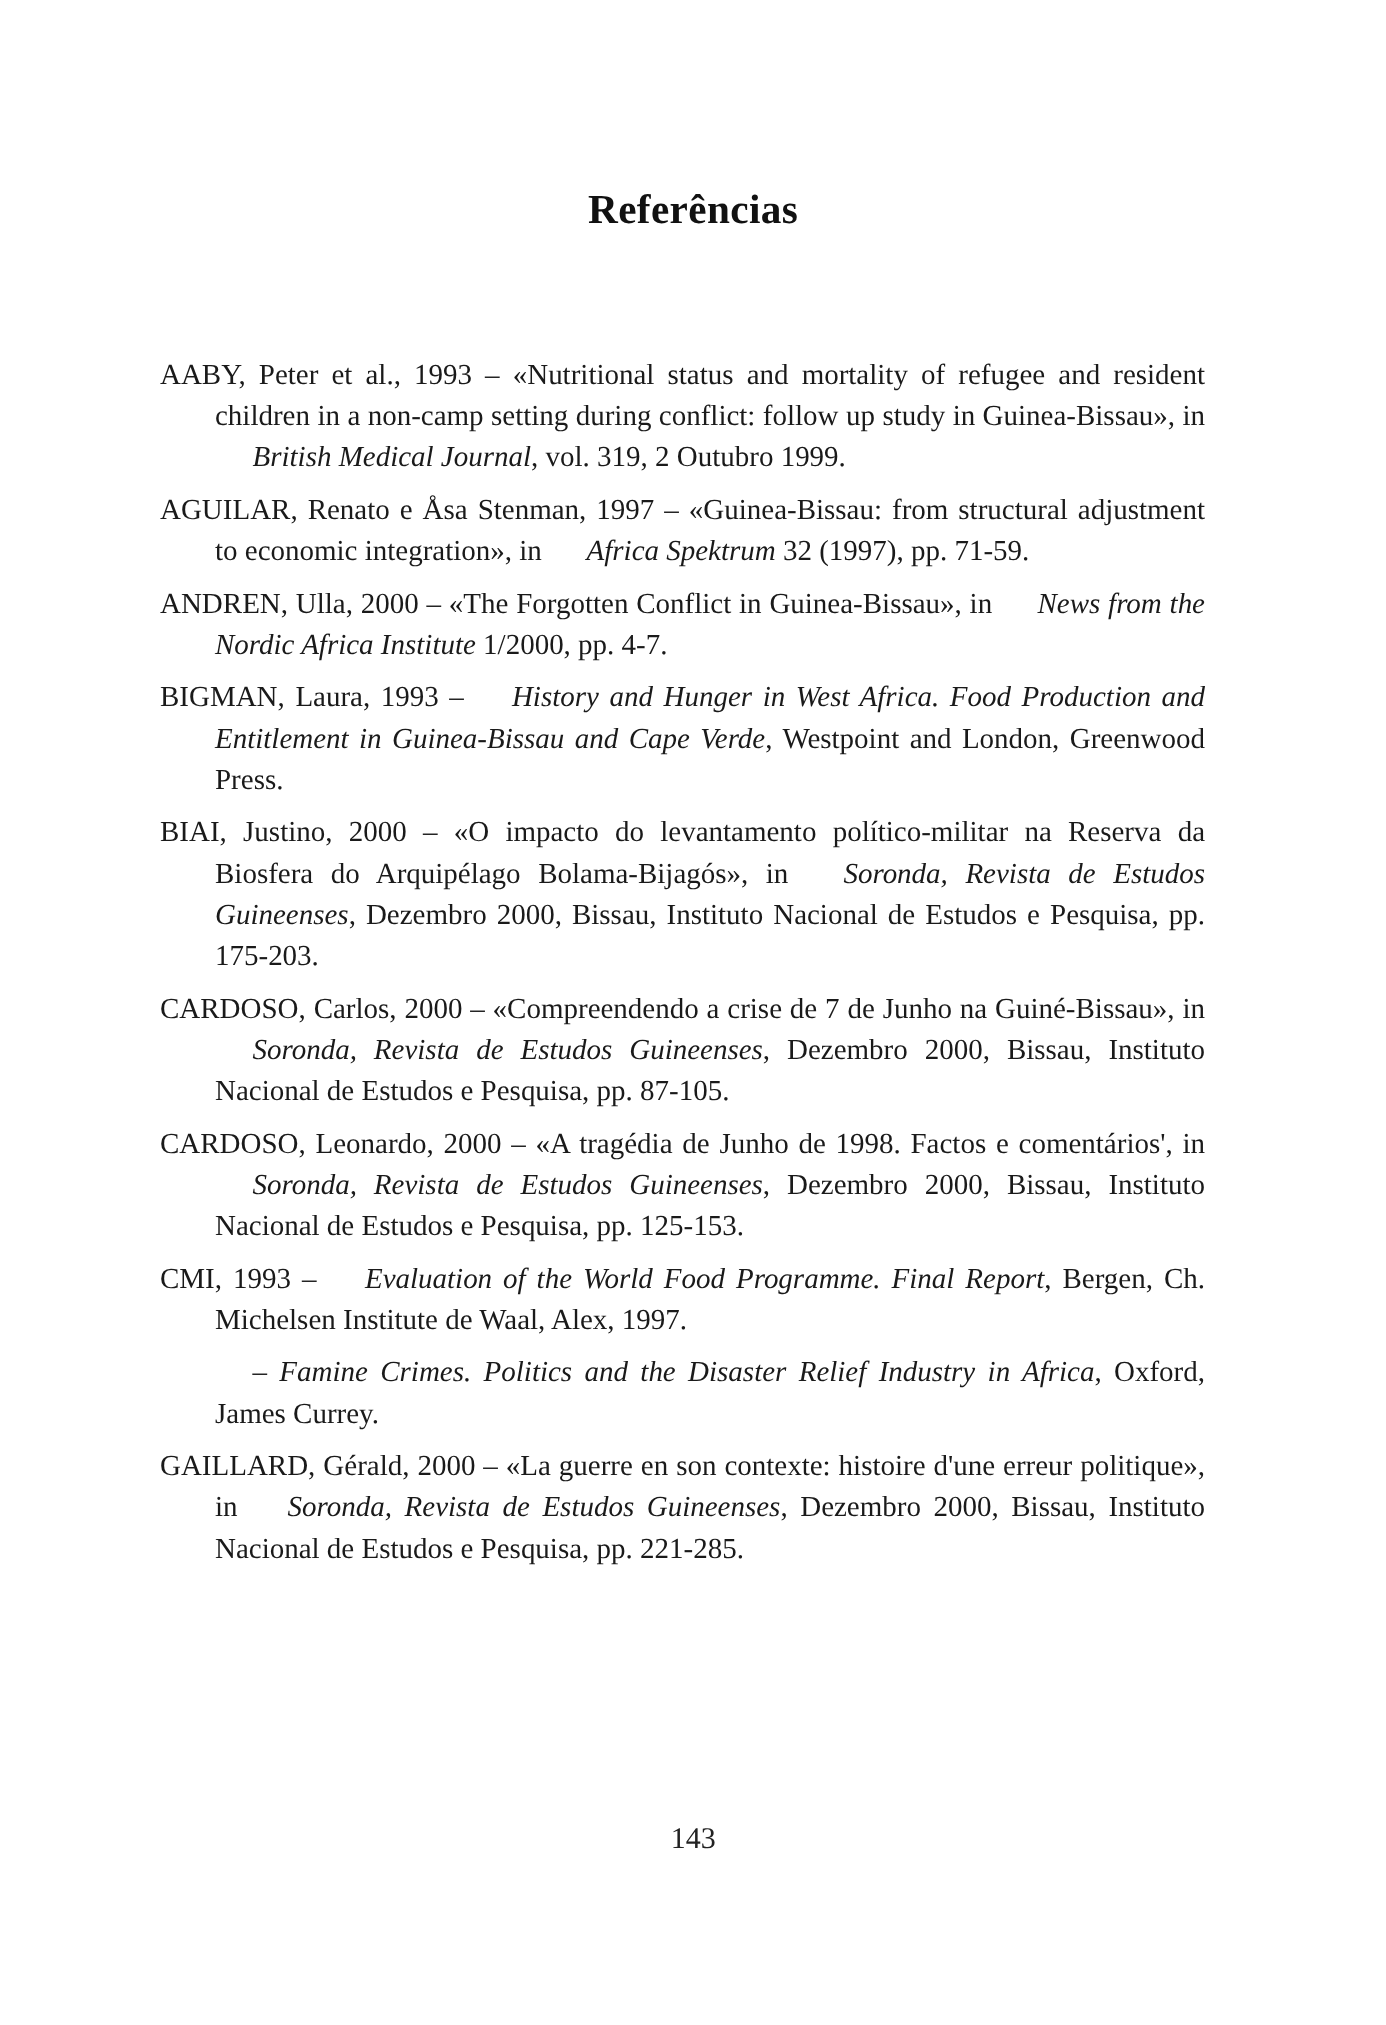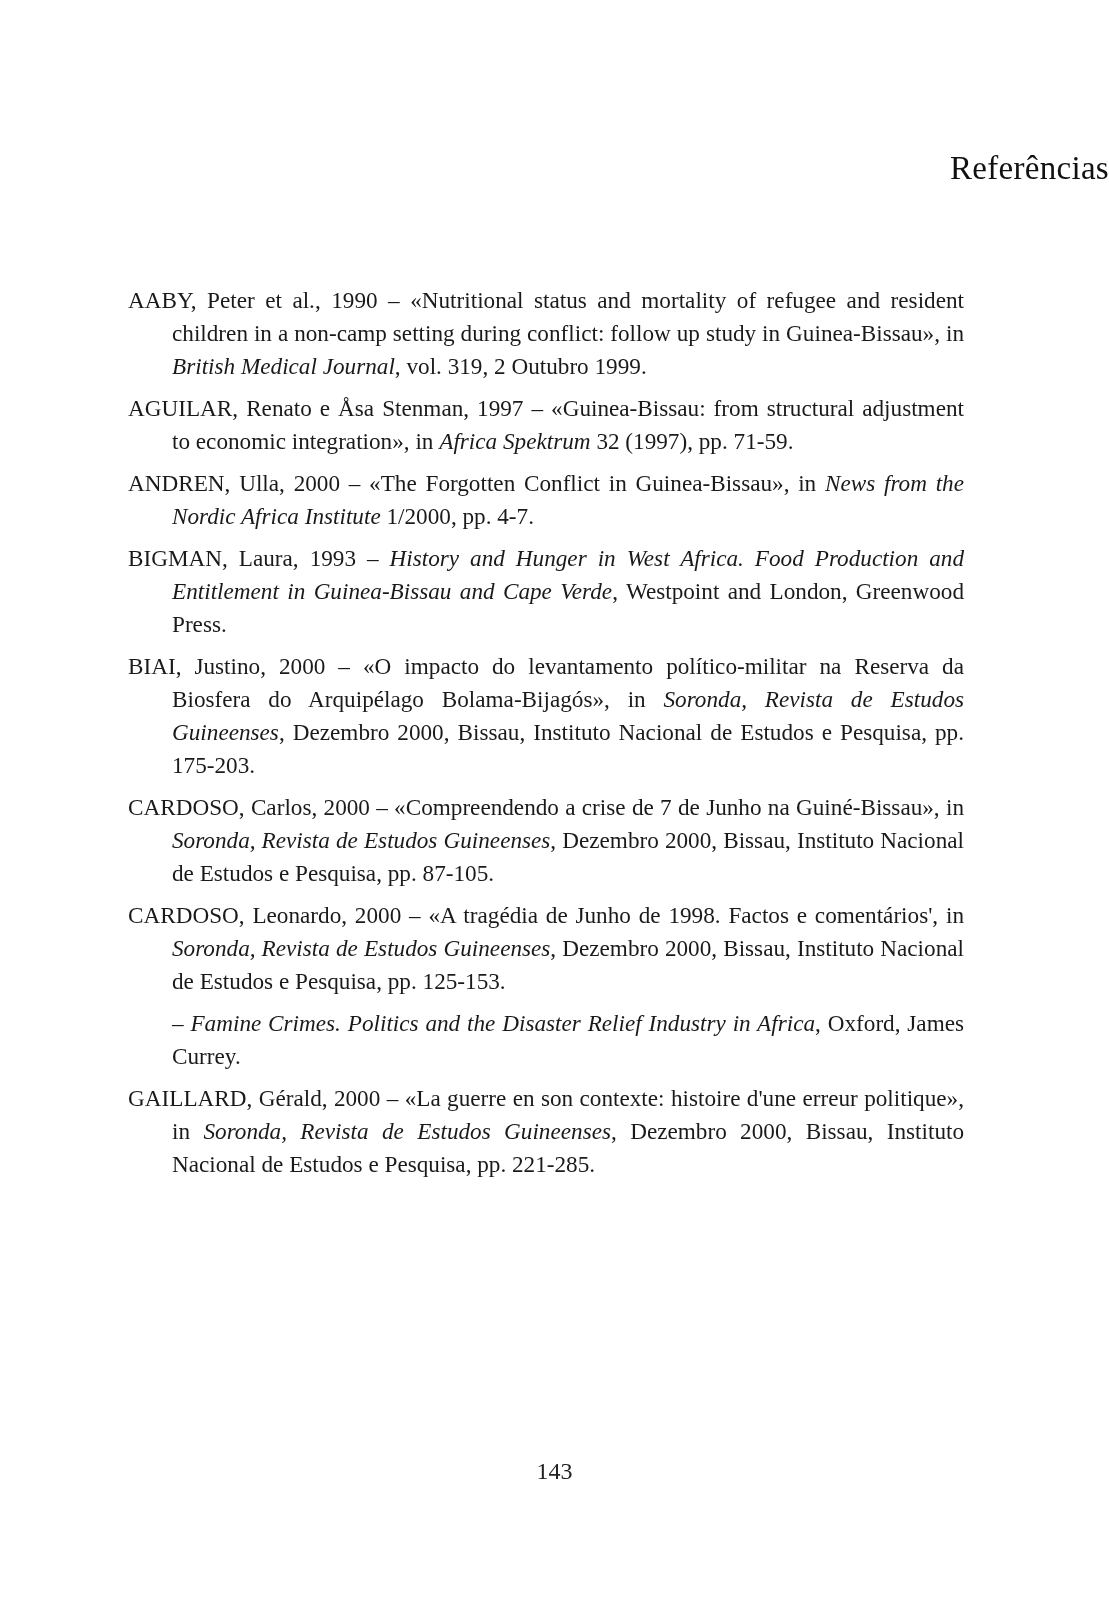--- a/index.html
+++ b/index.html
@@ -3,48 +3,49 @@
   <meta charset="utf-8">
   <style>
     html, body { margin: 0; padding: 0; background: #ffffff; }
     body {
       width: 1109px; height: 1620px; position: relative; overflow: hidden;
       font-family: "Liberation Serif", "DejaVu Serif", serif;
       color: #1a1a1a;
     }
     .title {
       position: absolute; top: 128px; left: 0; width: 1109px;
-      text-align: right; font-size: 33px; font-weight: normal;
+      text-align: center; font-size: 33px; font-weight: bold;
       letter-spacing: 0.3px; color: #111;
     }
     .refs {
       position: absolute; top: 284px; left: 128px; width: 836px;
     }
     .ref {
       font-size: 23.2px; line-height: 33px;
       padding-left: 44px; text-indent: -44px;
       text-align: justify; margin: 0 0 9px 0;
     }
     .ref.cont { padding-left: 44px; text-indent: 0; }
-    .ref i { font-style: italic; }
+    .ref i { font-style: italic; margin-left: 30px; }
     .page-number {
       position: absolute; top: 1458px; left: 0; width: 1109px;
       text-align: center; font-size: 24px; color: #222;
     }
   </style>
 </head>
 <body>
 
 <h1 class="title">Referências</h1>
 
 <div class="refs" id="refs">
-    <p class="ref"><span>AABY, Peter et al., 1990 – «Nutritional status and mortality of refugee and resident children in a non-camp setting during conflict: follow up study in Guinea-Bissau», in </span><i>British Medical Journal</i><span>, vol. 319, 2 Outubro 1999.</span></p>
+    <p class="ref"><span>AABY, Peter et al., 1993 – «Nutritional status and mortality of refugee and resident children in a non-camp setting during conflict: follow up study in Guinea-Bissau», in </span><i>British Medical Journal</i><span>, vol. 319, 2 Outubro 1999.</span></p>
     <p class="ref"><span>AGUILAR, Renato e Åsa Stenman, 1997 – «Guinea-Bissau: from structural adjustment to economic integration», in </span><i>Africa Spektrum</i><span> 32 (1997), pp. 71-59.</span></p>
     <p class="ref"><span>ANDREN, Ulla, 2000 – «The Forgotten Conflict in Guinea-Bissau», in </span><i>News from the Nordic Africa Institute</i><span> 1/2000, pp. 4-7.</span></p>
     <p class="ref"><span>BIGMAN, Laura, 1993 – </span><i>History and Hunger in West Africa. Food Production and Entitlement in Guinea-Bissau and Cape Verde</i><span>, Westpoint and London, Greenwood Press.</span></p>
     <p class="ref"><span>BIAI, Justino, 2000 – «O impacto do levantamento político-militar na Reserva da Biosfera do Arquipélago Bolama-Bijagós», in </span><i>Soronda, Revista de Estudos Guineenses</i><span>, Dezembro 2000, Bissau, Instituto Nacional de Estudos e Pesquisa, pp. 175-203.</span></p>
     <p class="ref"><span>CARDOSO, Carlos, 2000 – «Compreendendo a crise de 7 de Junho na Guiné-Bissau», in </span><i>Soronda, Revista de Estudos Guineenses</i><span>, Dezembro 2000, Bissau, Instituto Nacional de Estudos e Pesquisa, pp. 87-105.</span></p>
     <p class="ref"><span>CARDOSO, Leonardo, 2000 – «A tragédia de Junho de 1998. Factos e comentários', in </span><i>Soronda, Revista de Estudos Guineenses</i><span>, Dezembro 2000, Bissau, Instituto Nacional de Estudos e Pesquisa, pp. 125-153.</span></p>
+    <p class="ref"><span>CMI, 1993 – </span><i>Evaluation of the World Food Programme. Final Report</i><span>, Bergen, Ch. Michelsen Institute de Waal, Alex, 1997.</span></p>
     <p class="ref cont"><i>– Famine Crimes. Politics and the Disaster Relief Industry in Africa</i><span>, Oxford, James Currey.</span></p>
     <p class="ref"><span>GAILLARD, Gérald, 2000 – «La guerre en son contexte: histoire d'une erreur politique», in </span><i>Soronda, Revista de Estudos Guineenses</i><span>, Dezembro 2000, Bissau, Instituto Nacional de Estudos e Pesquisa, pp. 221-285.</span></p>
   </div>
 
 <div class="page-number">143</div>
 
 </body></html>

